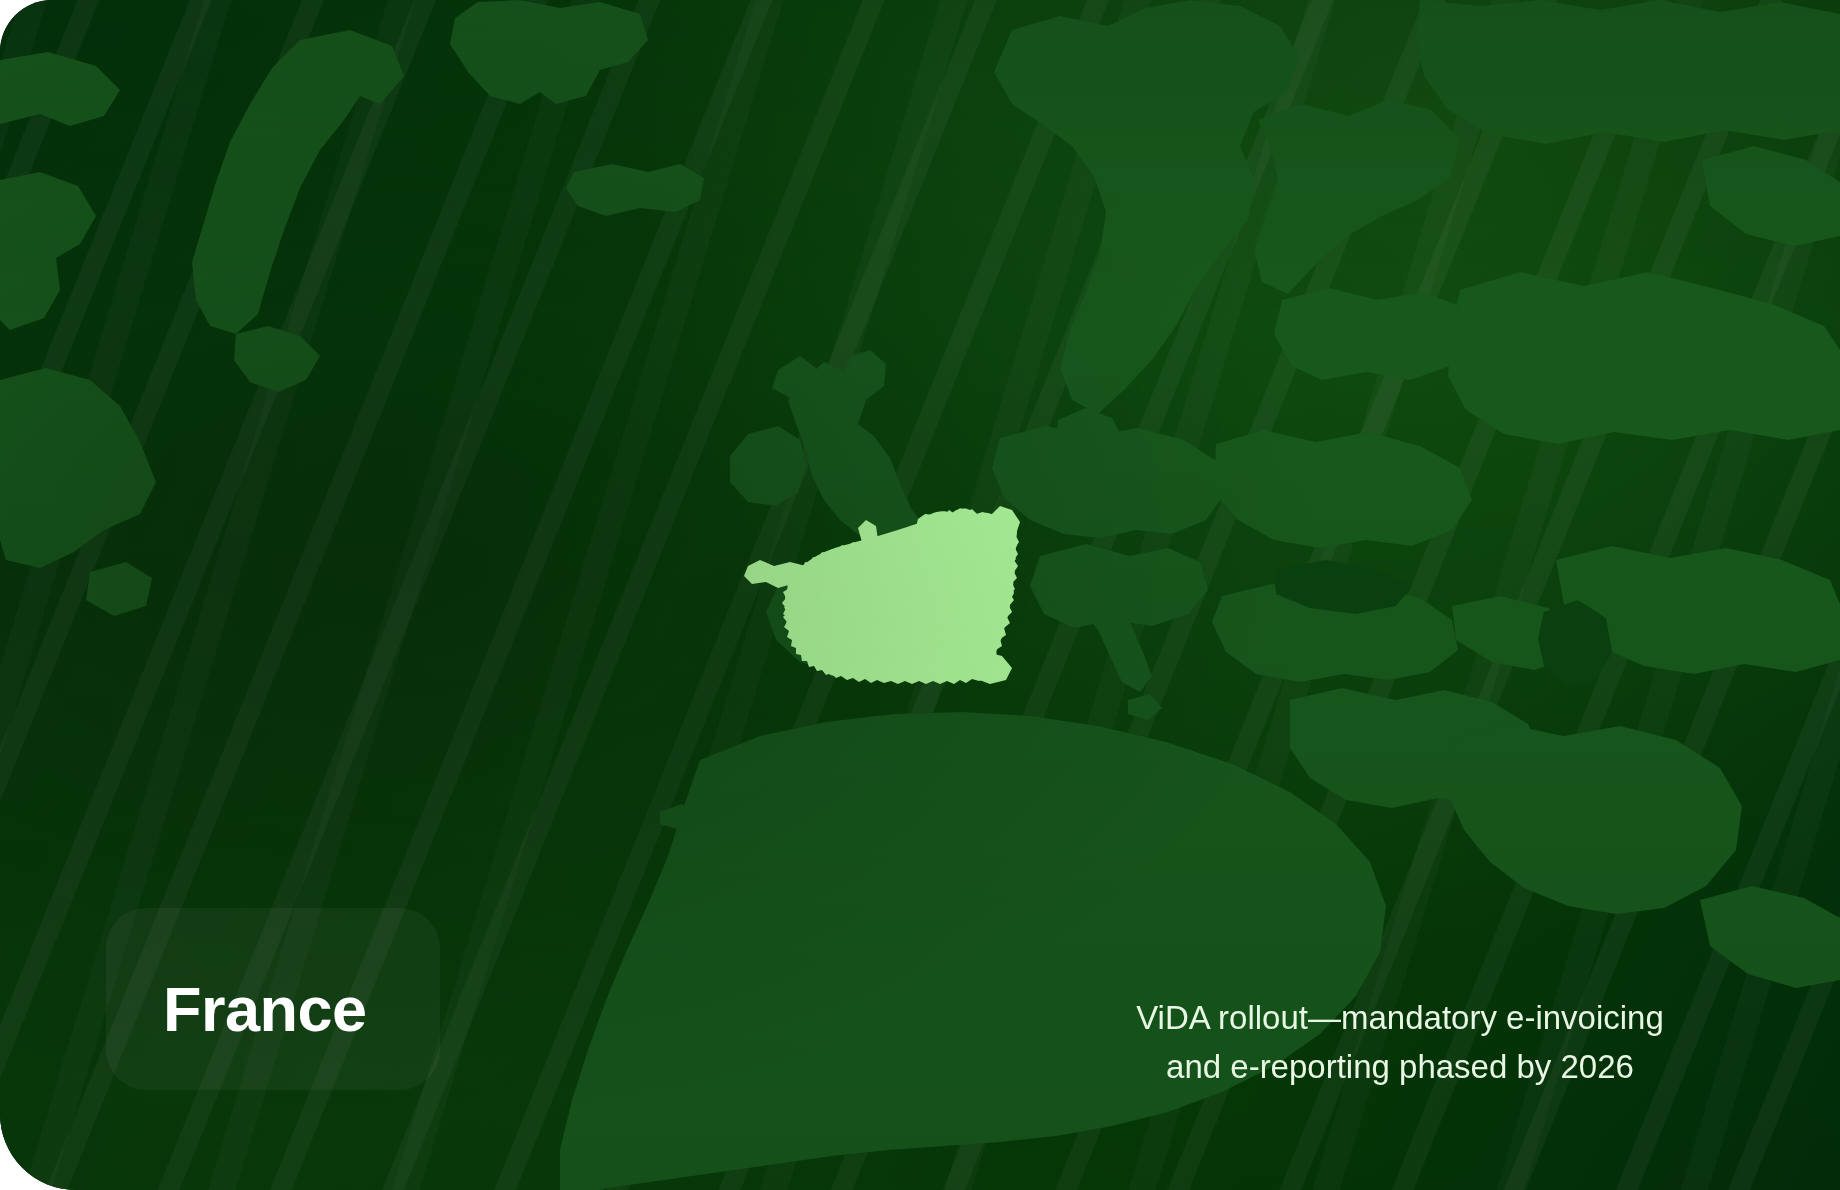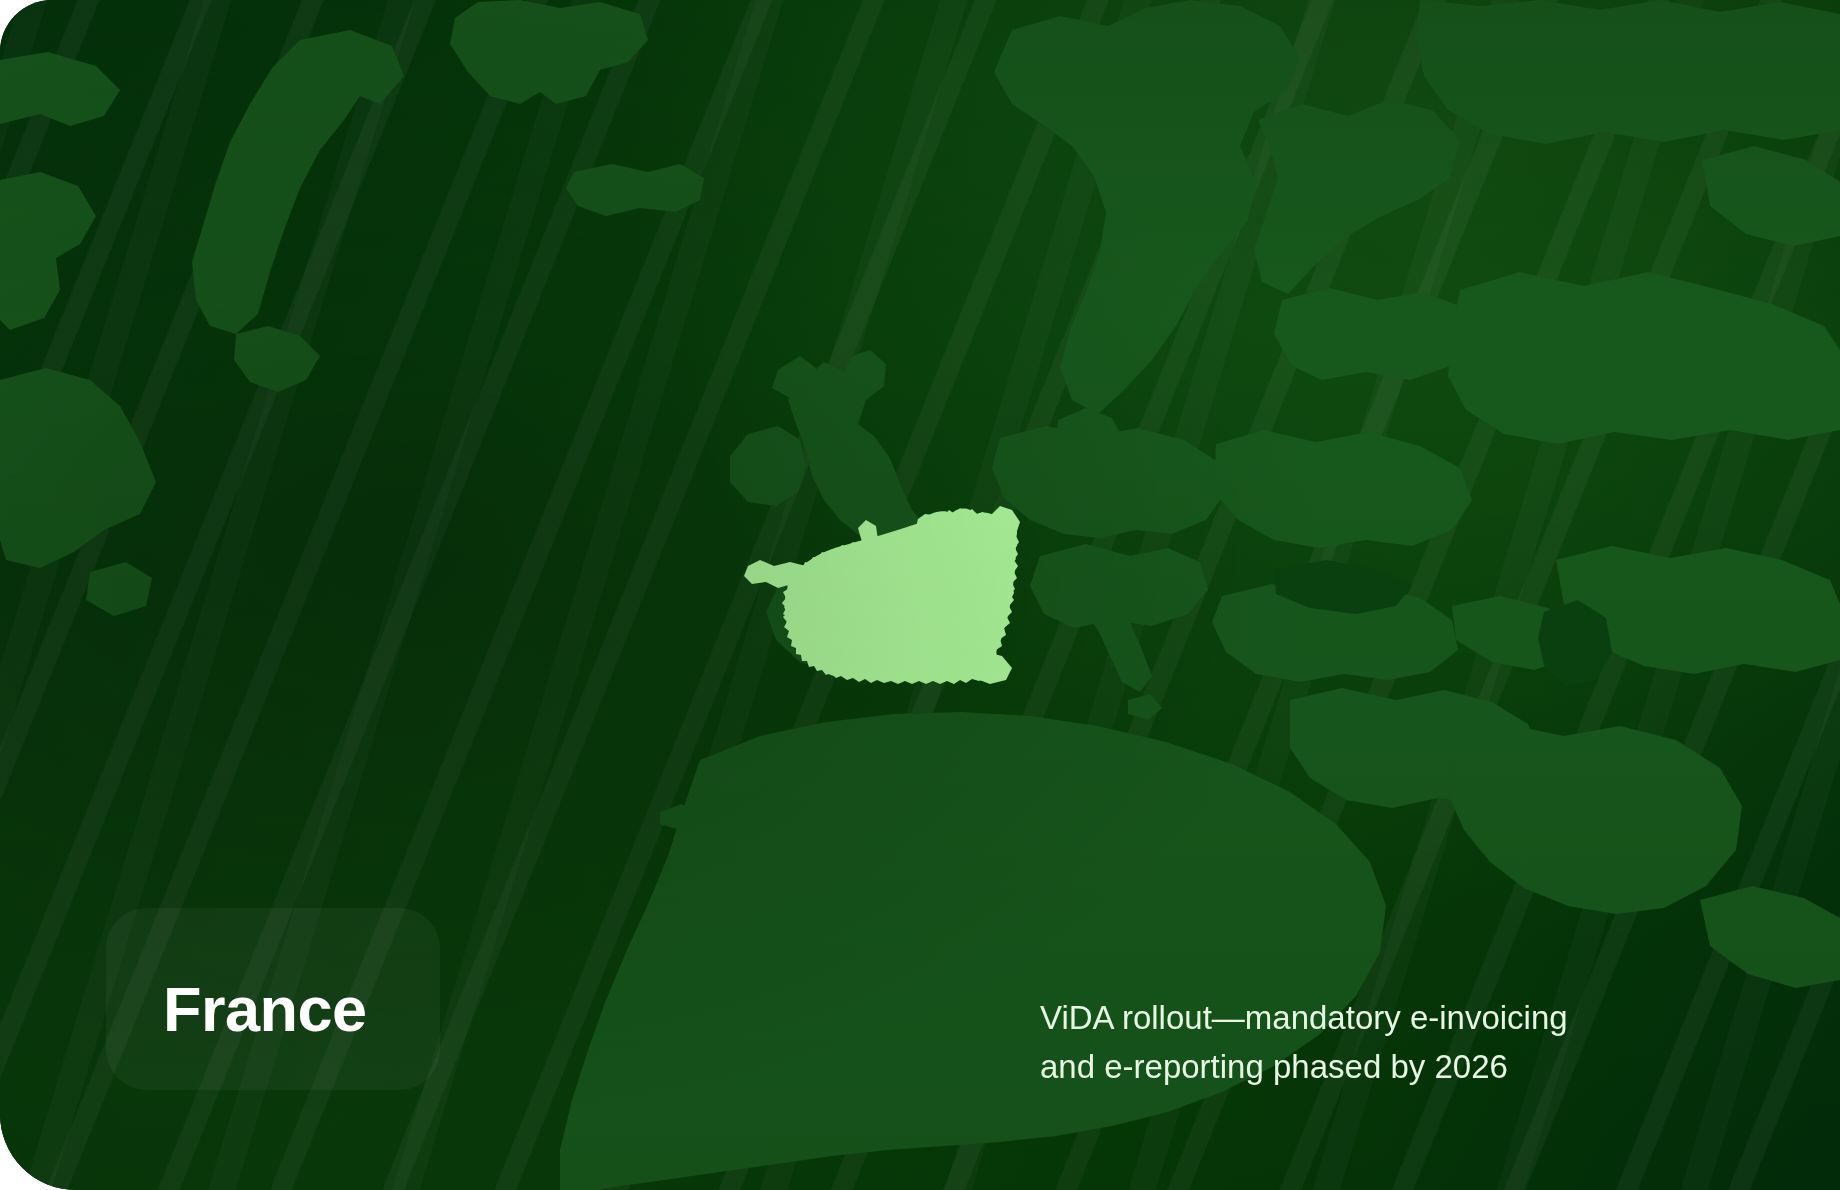--- a/index.html
+++ b/index.html
@@ -79,21 +79,21 @@
     font-weight: 700;
     letter-spacing: -0.5px;
     color: #ffffff;
     line-height: 1;
     white-space: nowrap;
   }
   .subtitle {
     position: absolute;
     right: 80px; top: 994px;
     width: 720px;
-    text-align: left;
+    text-align: center;
     font-size: 33px;
     font-weight: 400;
     line-height: 1.47;
     color: #e8f6e4;
     white-space: pre-line;
   }
 </style>
 </head>
 <body>
 

